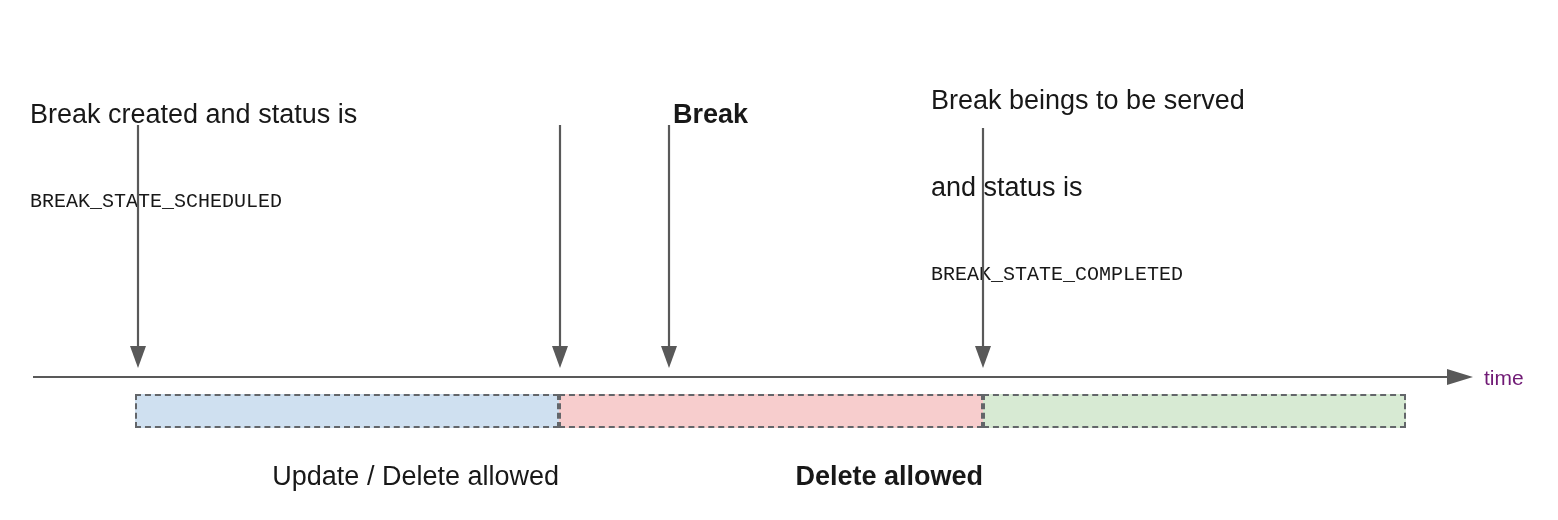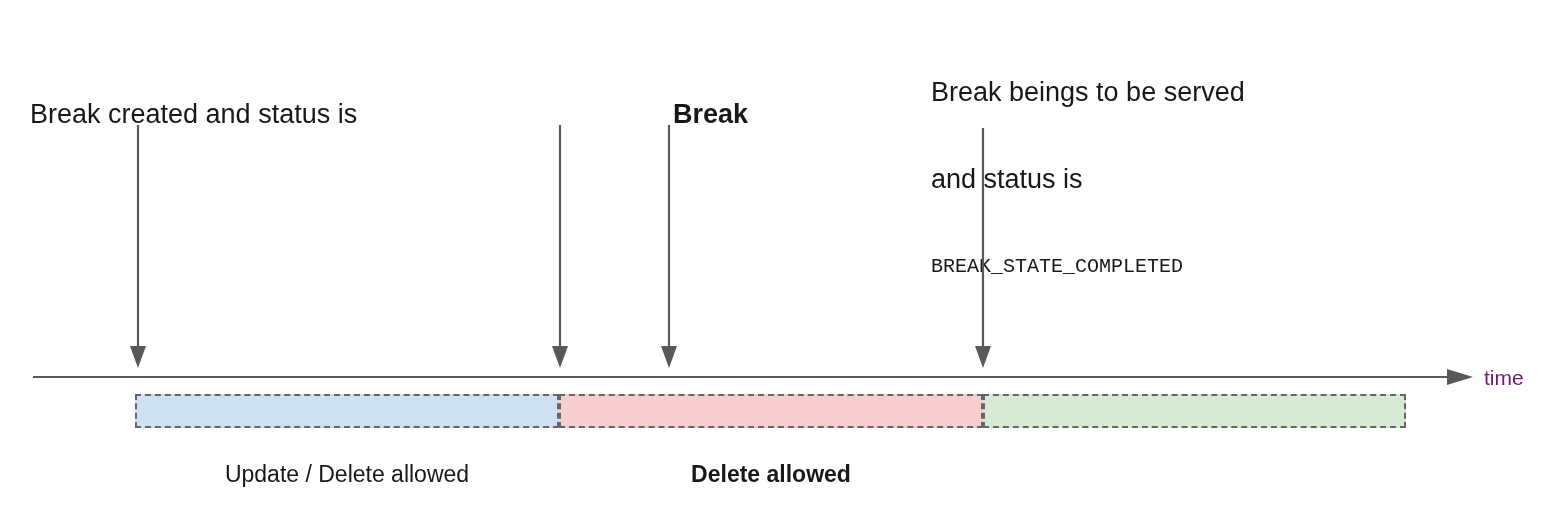--- a/index.html
+++ b/index.html
@@ -59,41 +59,42 @@
     top: 394px;
     height: 34px;
     box-sizing: border-box;
     border: 2px dashed #63666a;
   }
 
   
   .caption {
     position: absolute;
     font-family: "Liberation Sans", sans-serif;
-    font-size: 23px;
+    font-size: 27px;
     color: #181818;
-    text-align: center;
+    text-align: right;
     white-space: pre;
   }
 </style>
 </head>
 <body>
 
 <div id="canvas">
 
   <div class="annot" style="left:30px; top:42px;">
     <span class="plain">Break created and status is</span>
+    <span class="code">BREAK_STATE_SCHEDULED</span>
   </div>
 
 
   <div class="annot" style="left:673px; top:42px;font-weight:bold;">
     <span class="plain">Break</span>
   </div>
 
-  <div class="annot" style="left:931px; top:20px;">
+  <div class="annot" style="left:931px; top:28px;">
     <span class="plain">Break beings to be served</span>
     <span class="plain">and status is</span>
     <span class="code">BREAK_STATE_COMPLETED</span>
   </div>
 
   <svg class="vtick" style="left:125px; top:120px;" width="26" height="252" viewBox="0 0 26 252">
     <line x1="13" y1="5" x2="13" y2="228" stroke="#595959" stroke-width="2.2"></line>
     <polygon points="5,226 21,226 13,248" fill="#595959"></polygon>
   </svg>
 

